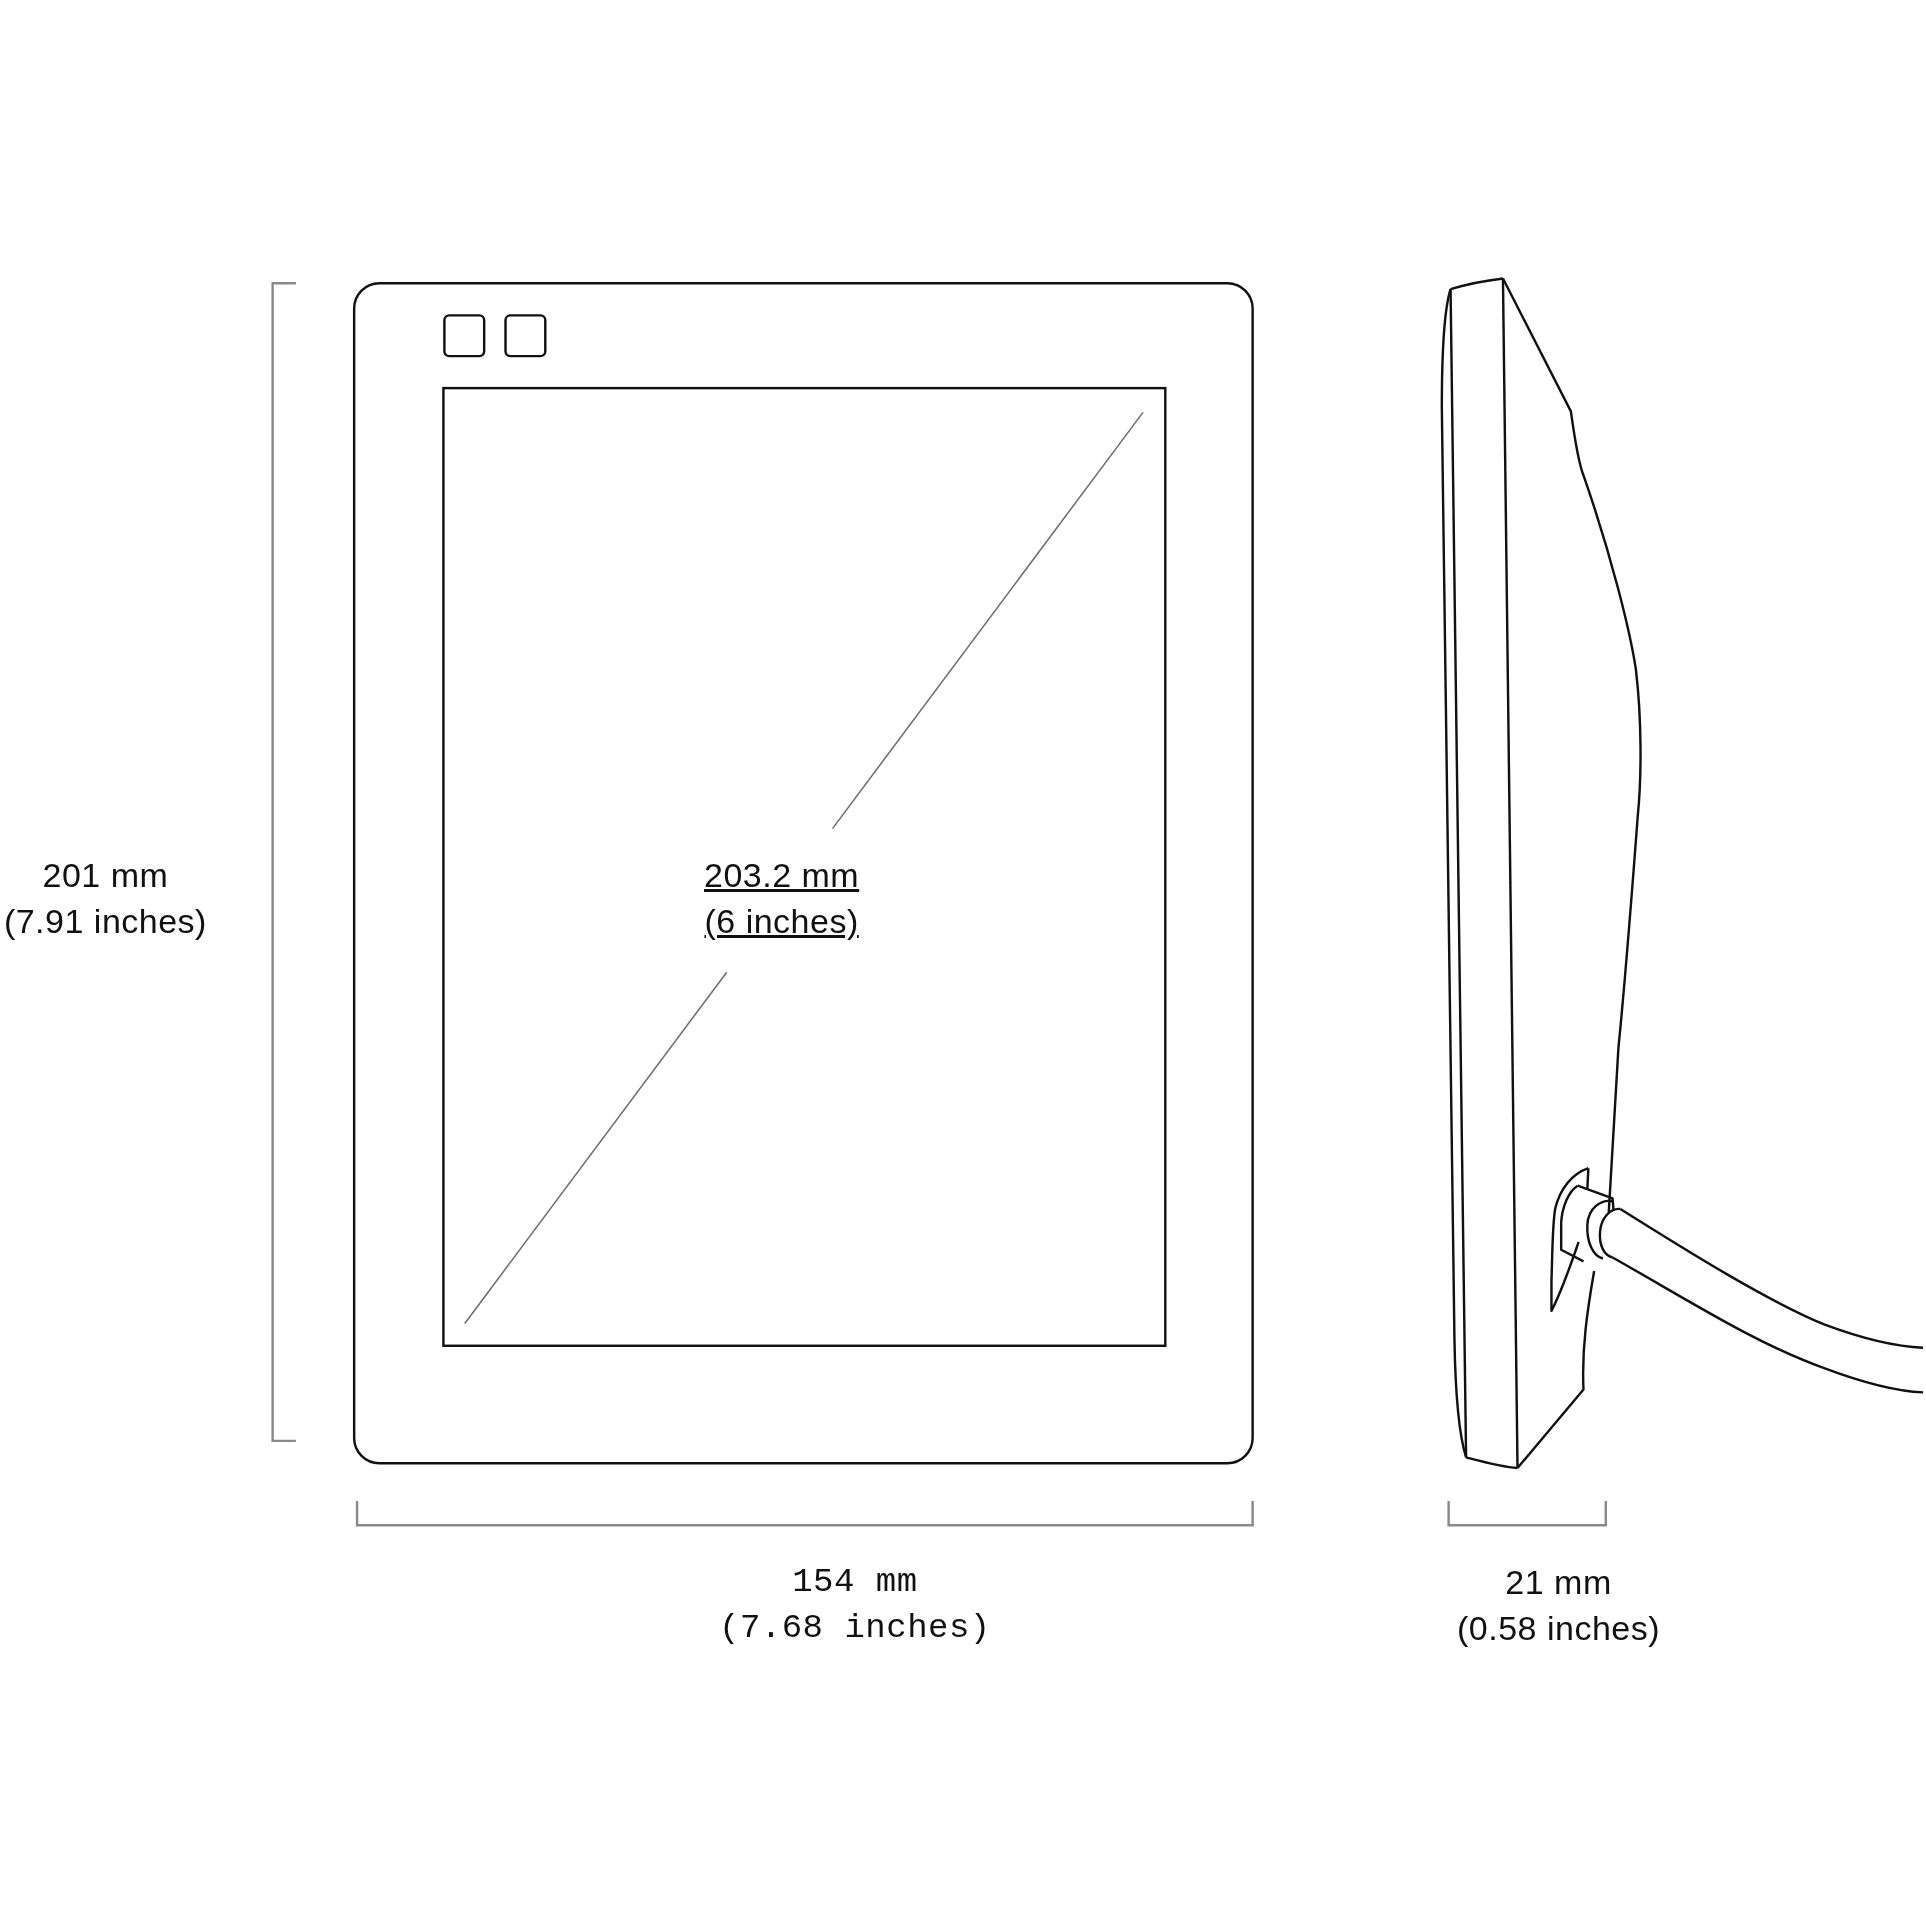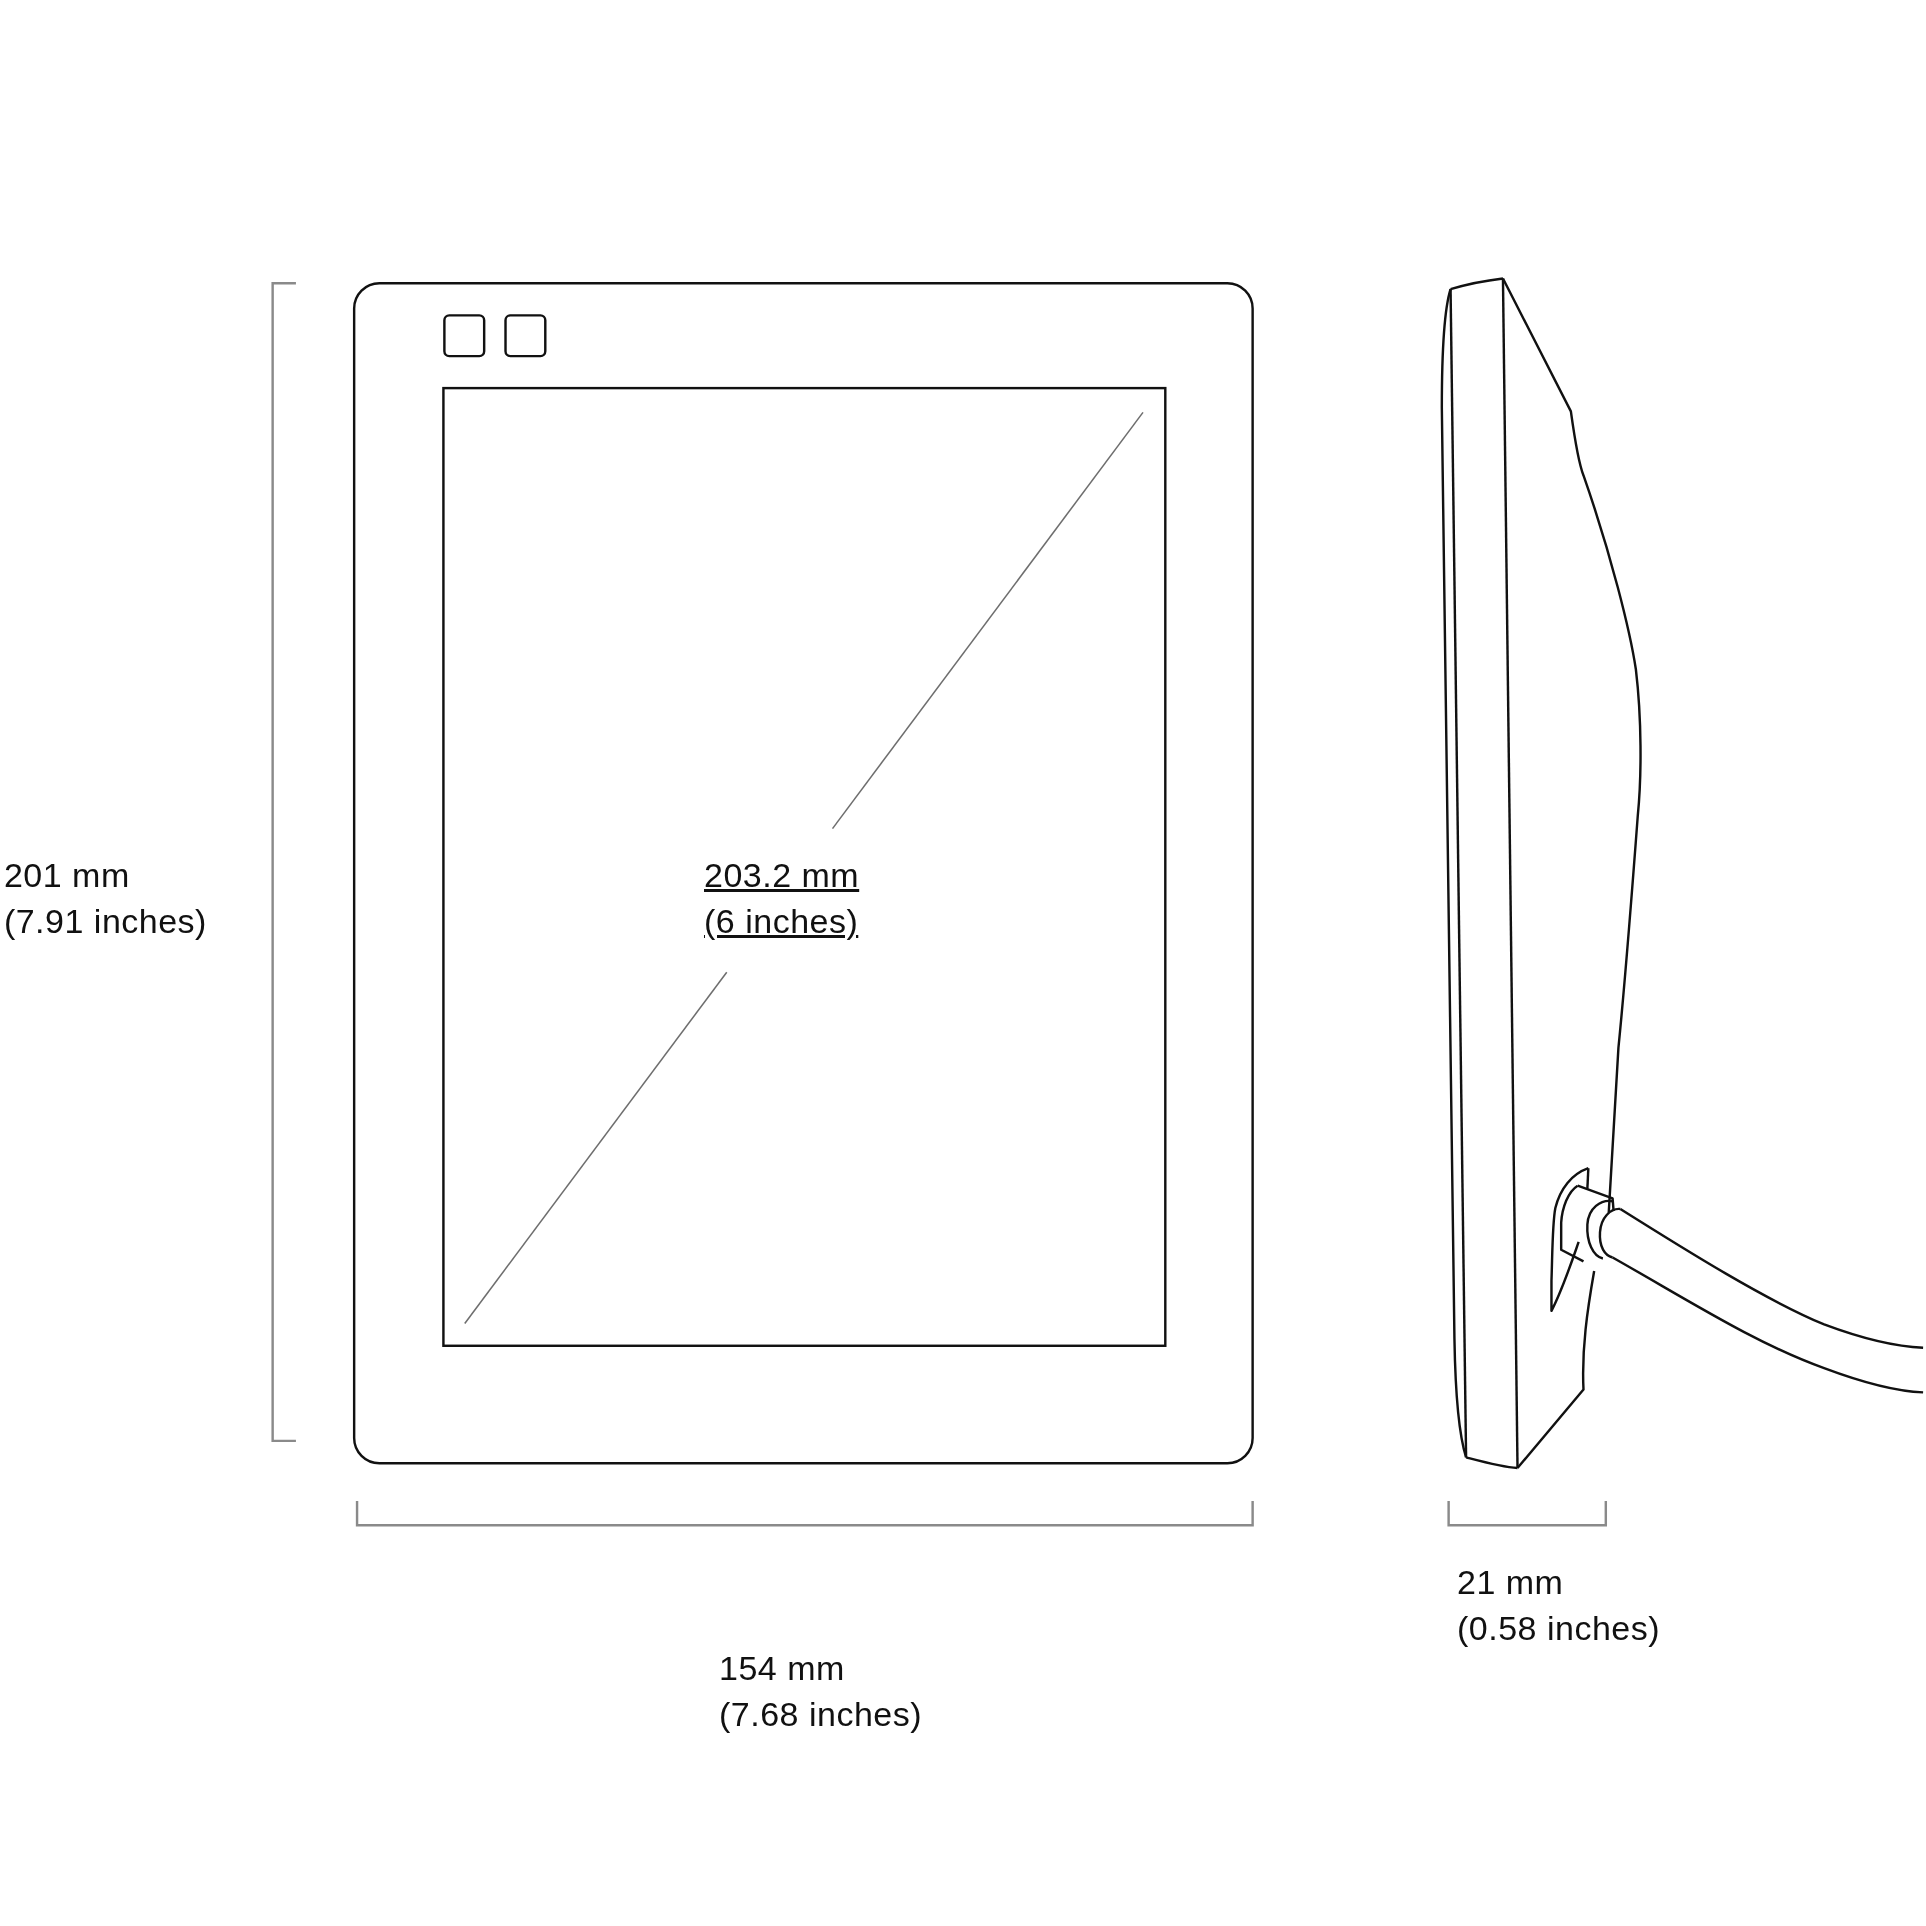--- a/index.html
+++ b/index.html
@@ -7,21 +7,21 @@
     svg.drawing { position: absolute; left: 0; top: 0; }
     .label {
       position: absolute;
       font-family: "Liberation Sans", "DejaVu Sans", sans-serif;
       font-size: 34px;
       line-height: 46px;
       color: #111111;
       white-space: nowrap;
       letter-spacing: 0.5px;
     }
-    .label span { display: block; }
+    .label span { display: block; text-align: center; }
   </style>
 </head>
 <body>
 
 <svg class="drawing" width="1926" height="1926" viewBox="0 0 1985 1985" xmlns="http://www.w3.org/2000/svg">
 
   <path d="M305 292 L281 292 L281 1485 L305 1485" fill="none" stroke="#8a8a8a" stroke-width="2.5"></path>
 
   <path d="M368 1547 L368 1572 L1291 1572 L1291 1547" fill="none" stroke="#8a8a8a" stroke-width="2.5"></path>
 
@@ -73,21 +73,21 @@
 <div class="label" style="left:3.9px; top:852px;">
   <span>201 mm</span>
   <span>(7.91 inches)</span>
 </div>
 
 <div class="label" style="left:704px; top:852px;text-decoration:underline;">
   <span>203.2 mm</span>
   <span>(6 inches)</span>
 </div>
 
-<div class="label" style="left:719px; top:1645px;">
+<div class="label" style="left:719px; top:1559px;font-family:Liberation Mono, monospace;">
   <span>154 mm</span>
   <span>(7.68 inches)</span>
 </div>
 
 <div class="label" style="left:1457px; top:1559px;">
   <span>21 mm</span>
   <span>(0.58 inches)</span>
 </div>
 
 

